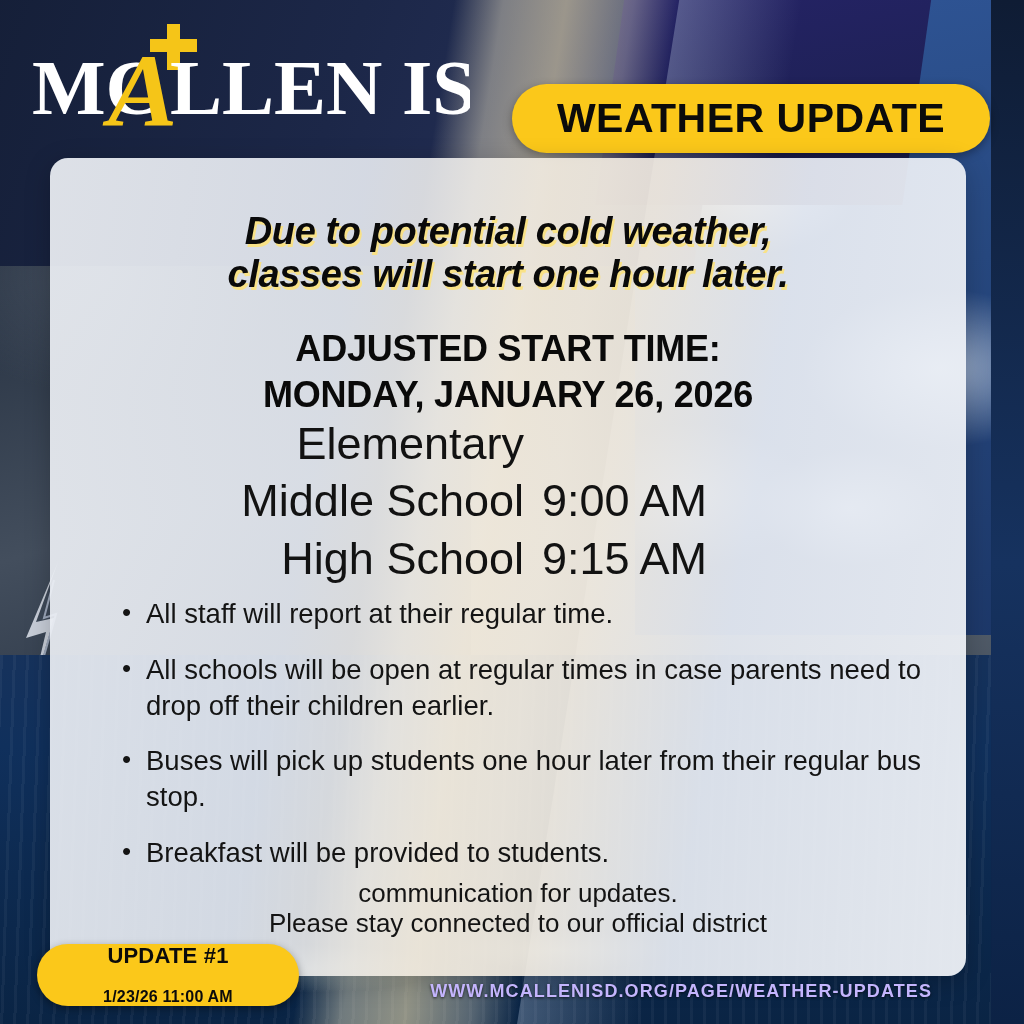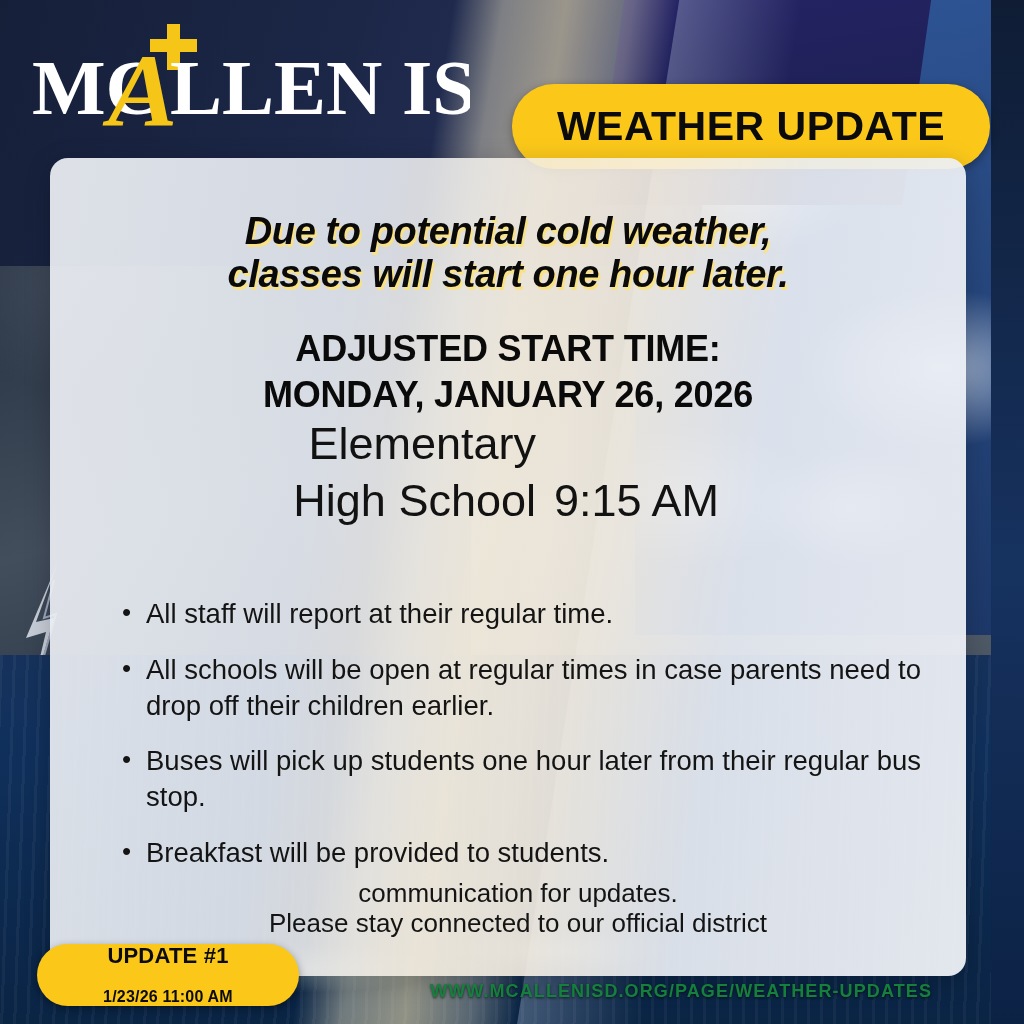--- a/index.html
+++ b/index.html
@@ -91,21 +91,21 @@
     background:linear-gradient(180deg,#0f1c34,#16325f 55%,#0c2245);
   }
 
   
   #logo {
     position:absolute; left:30px; top:22px; width:440px; height:110px;
   }
 
   
   #weather-badge {
-    position:absolute; left:512px; top:84px; width:478px; height:85px;
+    position:absolute; left:512px; top:84px; width:478px; height:69px;
     background:#FBC81A;
     border-radius:42px;
     display:flex; align-items:center; justify-content:center;
     box-shadow:0 3px 10px rgba(0,0,0,.35);
   }
   #weather-badge span {
     font-size:41px; font-weight:bold; color:#0b0b0b;
     letter-spacing:.5px; white-space:nowrap;
   }
 
@@ -140,21 +140,21 @@
   #start-time {
     position:absolute; top:168px; left:0; right:0;
     text-align:center;
     font-size:36px; font-weight:bold; color:#0a0a0a;
     line-height:1.28; letter-spacing:-.2px;
   }
 
   
   #schedule {
     position:absolute; top:258px; left:0; right:0;
-    display:flex; flex-direction:column; gap:2px;padding-left:12px;
+    display:flex; flex-direction:column; gap:2px;
   }
   .sched-row {
     display:flex; align-items:baseline;
     font-size:45px; color:#121212; line-height:1.23;
     font-weight:400;
   }
   .sched-level { width:492px; text-align:right; padding-right:18px; }
   .sched-time  { width:auto; text-align:left; }
 
   
@@ -182,21 +182,21 @@
     display:flex; flex-direction:column;
     align-items:center; justify-content:space-between;
     box-shadow:0 3px 9px rgba(0,0,0,.38);
   }
   #update-pill .u1 { font-size:22px; font-weight:bold; color:#0b0b0b; letter-spacing:.2px; line-height:1.05; }
   #update-pill .u2 { font-size:16px; font-weight:bold; color:#0b0b0b; letter-spacing:.2px; line-height:1.1; }
 
   
   #site-url {
     position:absolute; right:92px; bottom:22px;
-    font-size:18px; font-weight:bold; color:#15803d;
+    font-size:18px; font-weight:bold; color:#c4b5fd;
     letter-spacing:1.1px; white-space:nowrap;
     text-shadow:0 1px 3px rgba(0,0,0,.7);
   }
 </style>
 </head>
 <body>
 
 <div id="bg">
   <div class="bg-sky"></div>
   <div class="bg-bluesky"></div>
@@ -239,20 +239,24 @@
     <div id="start-time">
       <div>ADJUSTED START TIME:</div>
       <div>MONDAY, JANUARY 26, 2026</div>
     </div>
 
     <div id="schedule">
       <div class="sched-row">
         <span class="sched-level">Elementary</span>
       </div>
       <div class="sched-row">
+        <span class="sched-level">Middle School</span>
+        <span class="sched-time">9:00 AM</span>
+      </div>
+      <div class="sched-row">
         <span class="sched-level">High School</span>
         <span class="sched-time">9:15 AM</span>
       </div>
     </div>
 
     <div id="bullets">
       <div class="bullet">
         <span class="bullet-dot">•</span>
         <span class="bullet-text">All staff will report at their regular time.</span>
       </div>

